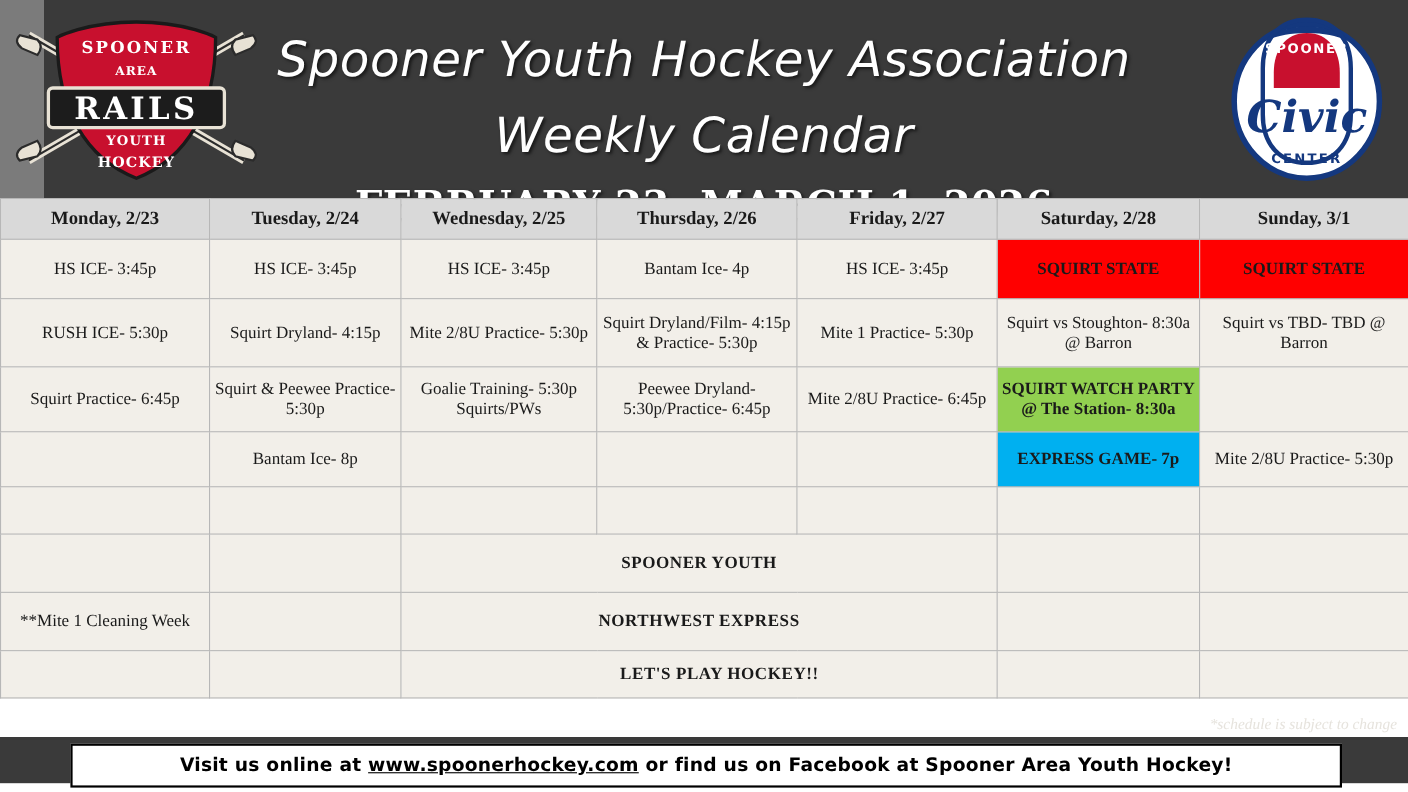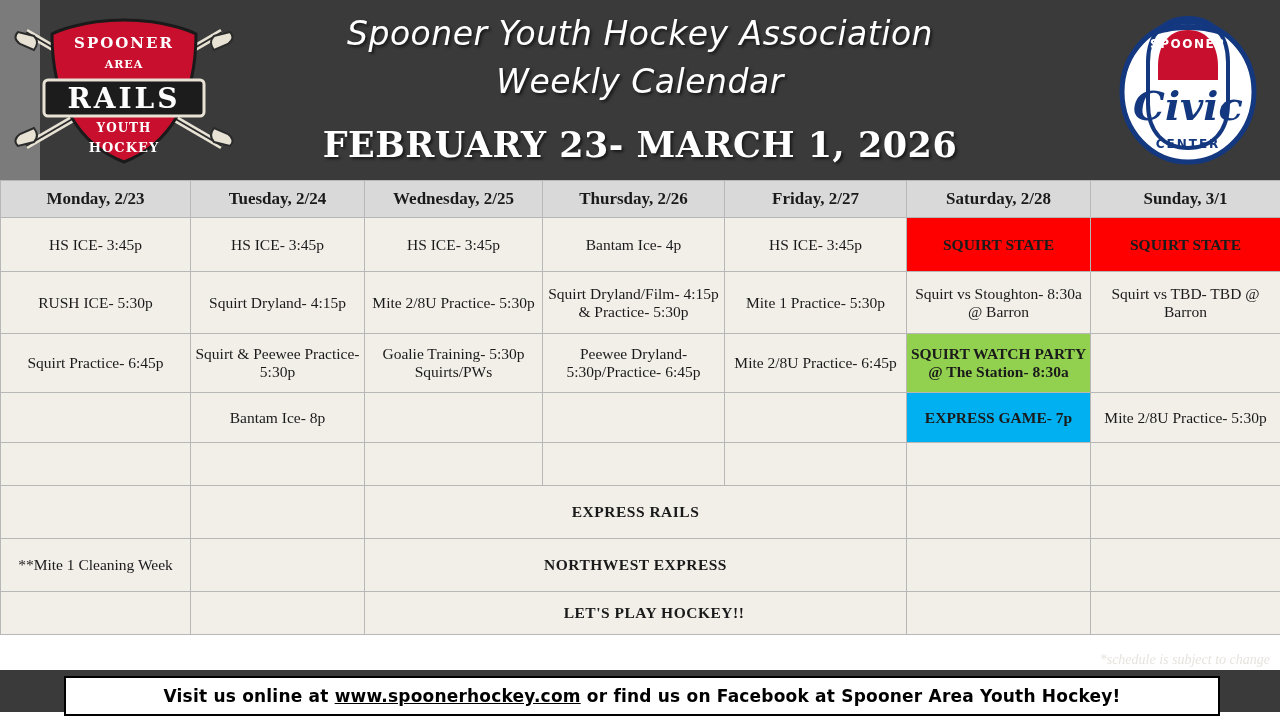--- a/index.html
+++ b/index.html
@@ -23,23 +23,24 @@
   }
   .logo-right{
     position:absolute;right:22px;top:8px;width:140px;height:162px;
   }
   .title-block{
     position:absolute;left:250px;top:10px;width:780px;text-align:center;
     color:#ffffff;
   }
   .title-1{
     font-family:"DejaVu Sans", sans-serif;
-    font-size:33px;line-height:48px;font-style:italic;font-weight:400;
+    font-size:44px;line-height:48px;font-style:italic;font-weight:400;
     letter-spacing:0.5px;
     text-shadow:2px 2px 3px rgba(0,0,0,.6);
+    margin-top:21px;
   }
   .title-2{
     font-family:"DejaVu Serif", serif;
     font-size:35px;line-height:44px;font-weight:bold;margin-top:17px;
     letter-spacing:0.5px;
     text-shadow:2px 2px 3px rgba(0,0,0,.6);
   }
 
   
   .cal{
@@ -236,21 +237,21 @@
         <td></td>
         <td></td>
         <td></td>
         <td></td>
         <td></td>
       </tr>
 
       <tr class="r7">
         <td></td>
         <td></td>
-        <td colspan="3" class="promo promo-1">EXPRESS RAILS</td>
+        <td colspan="3" class="promo promo-1">SPOONER YOUTH</td>
         <td></td>
         <td></td>
       </tr>
       <tr class="r8">
         <td class="mite-note">**Mite 1 Cleaning Week</td>
         <td></td>
         <td colspan="3" class="promo promo-2">NORTHWEST EXPRESS</td>
         <td></td>
         <td></td>
       </tr>

